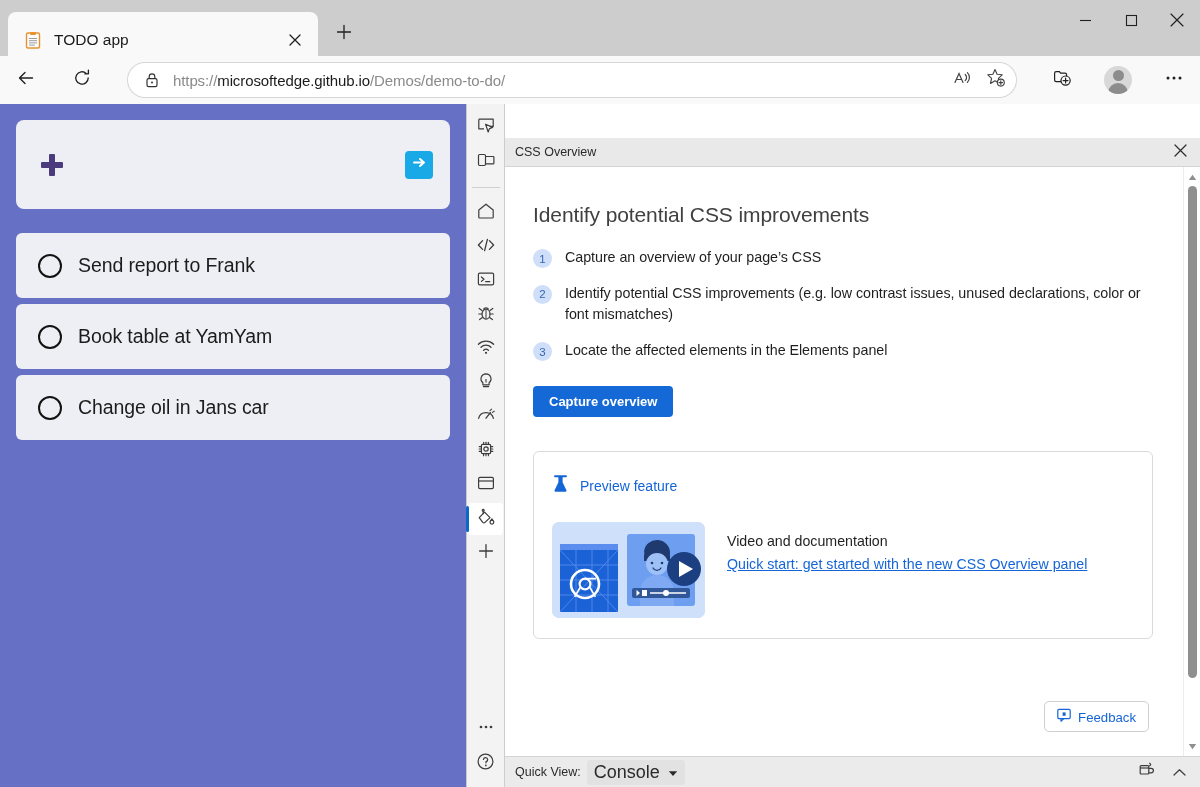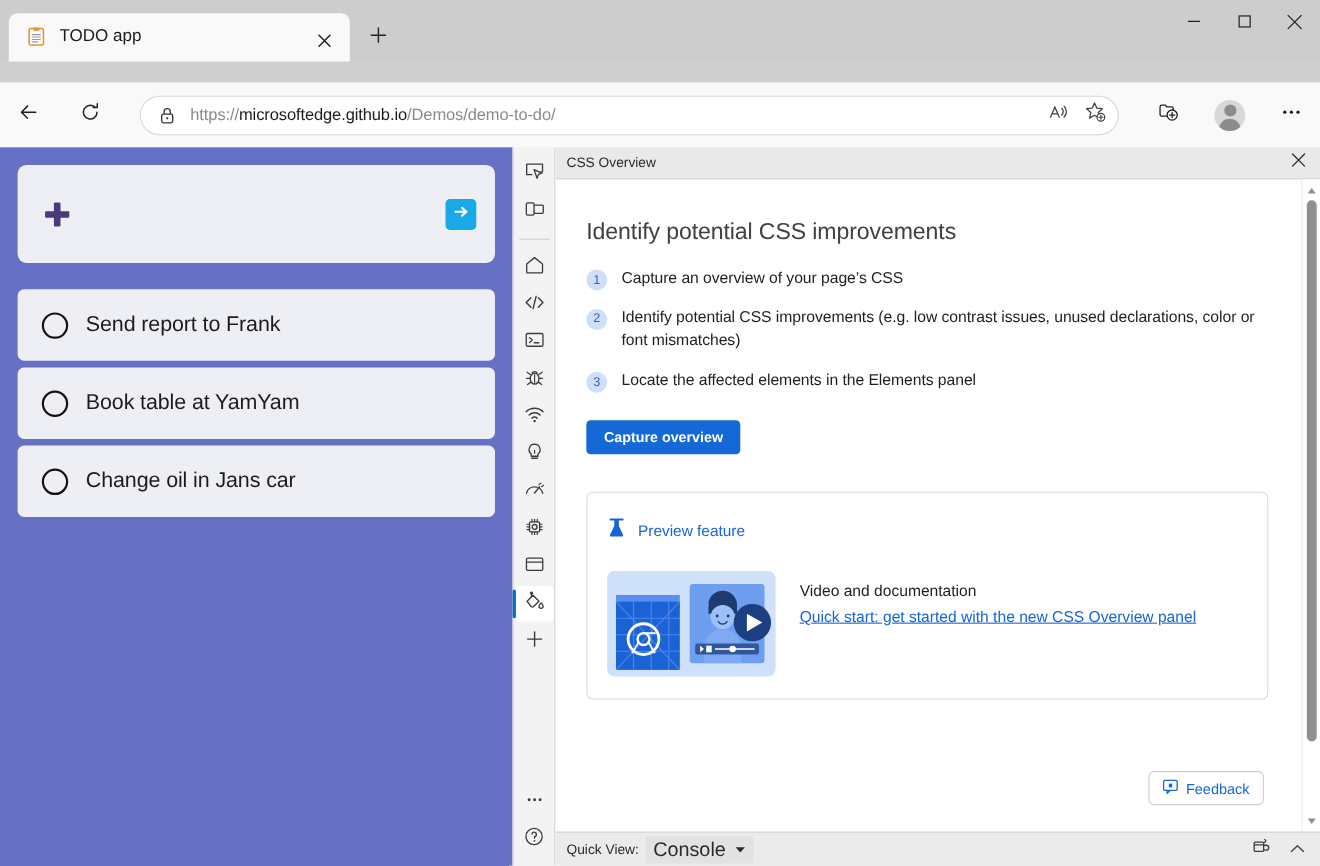--- a/index.html
+++ b/index.html
@@ -19,21 +19,21 @@
     display: flex;
     align-items: flex-end;
     position: relative;
     flex: 0 0 auto;
   }
   .tab-strip { display: flex; align-items: flex-end; padding-left: 8px; height: 100%; }
   .tab {
     width: 310px; height: 44px;
     background: #f9f9f9;
     border-radius: 8px 8px 0 0;
-    display: flex; 
+    display: flex; align-items: center;
     padding: 12px 10px 0 16px;
     gap: 12px;
     position: relative;
     margin-top: 48px;
   }
   .tab-favicon { width: 18px; height: 18px; flex: 0 0 auto; position: relative; }
   .tab-title {
     flex: 1 1 auto;
     font-size: 15.5px; color: #1b1b1b;
     white-space: nowrap; overflow: hidden; text-overflow: ellipsis;
@@ -51,25 +51,24 @@
   .win-controls {
     position: absolute; right: 0; top: 0;
     height: 44px; display: flex; align-items: center;
   }
   .win-btn {
     width: 46px; height: 44px;
     display: flex; align-items: center; justify-content: center;
   }
 
   .toolbar {
-    height: 59px; background: #f9f9f9;
+    height: 48px; background: #f9f9f9;
     display: flex; align-items: center;
     padding: 0 8px; gap: 20px;
     flex: 0 0 auto;
-    margin-top: 19px;
   }
   .tb-btn {
     width: 36px; height: 36px; border-radius: 5px;
     display: flex; align-items: center; justify-content: center;
     flex: 0 0 auto;
   }
   .omnibox {
     flex: 1 1 auto; height: 34px;
     background: #ffffff;
     border-radius: 17px;
@@ -181,20 +180,21 @@
   .ab-spacer { flex: 1 1 auto; }
   .ab-bottom { padding-bottom: 6px; display:flex; flex-direction:column; align-items:center; }
 
   .dt-main { flex: 1 1 auto; display: flex; flex-direction: column; min-width: 0; background:#fff; }
   .dt-header {
     height: 29px; flex: 0 0 auto;
     background: #e9e9e9;
     border-bottom: 1px solid #d4d4d4;
     display: flex; align-items: center;
     padding: 0 8px 0 10px;
+    margin-top: 34px;
   }
   .dt-header-title { font-size: 12.5px; color: #2b2b2b; flex: 1 1 auto; }
   .dt-close { width: 24px; height: 24px; display:flex; align-items:center; justify-content:center; border-radius:3px;}
 
   .dt-scroll-wrap { flex: 1 1 auto; display: flex; min-height: 0; }
   .dt-panel {
     flex: 1 1 auto; min-width: 0; overflow: hidden;
     padding: 36px 30px 10px 28px;
     position: relative;
   }

